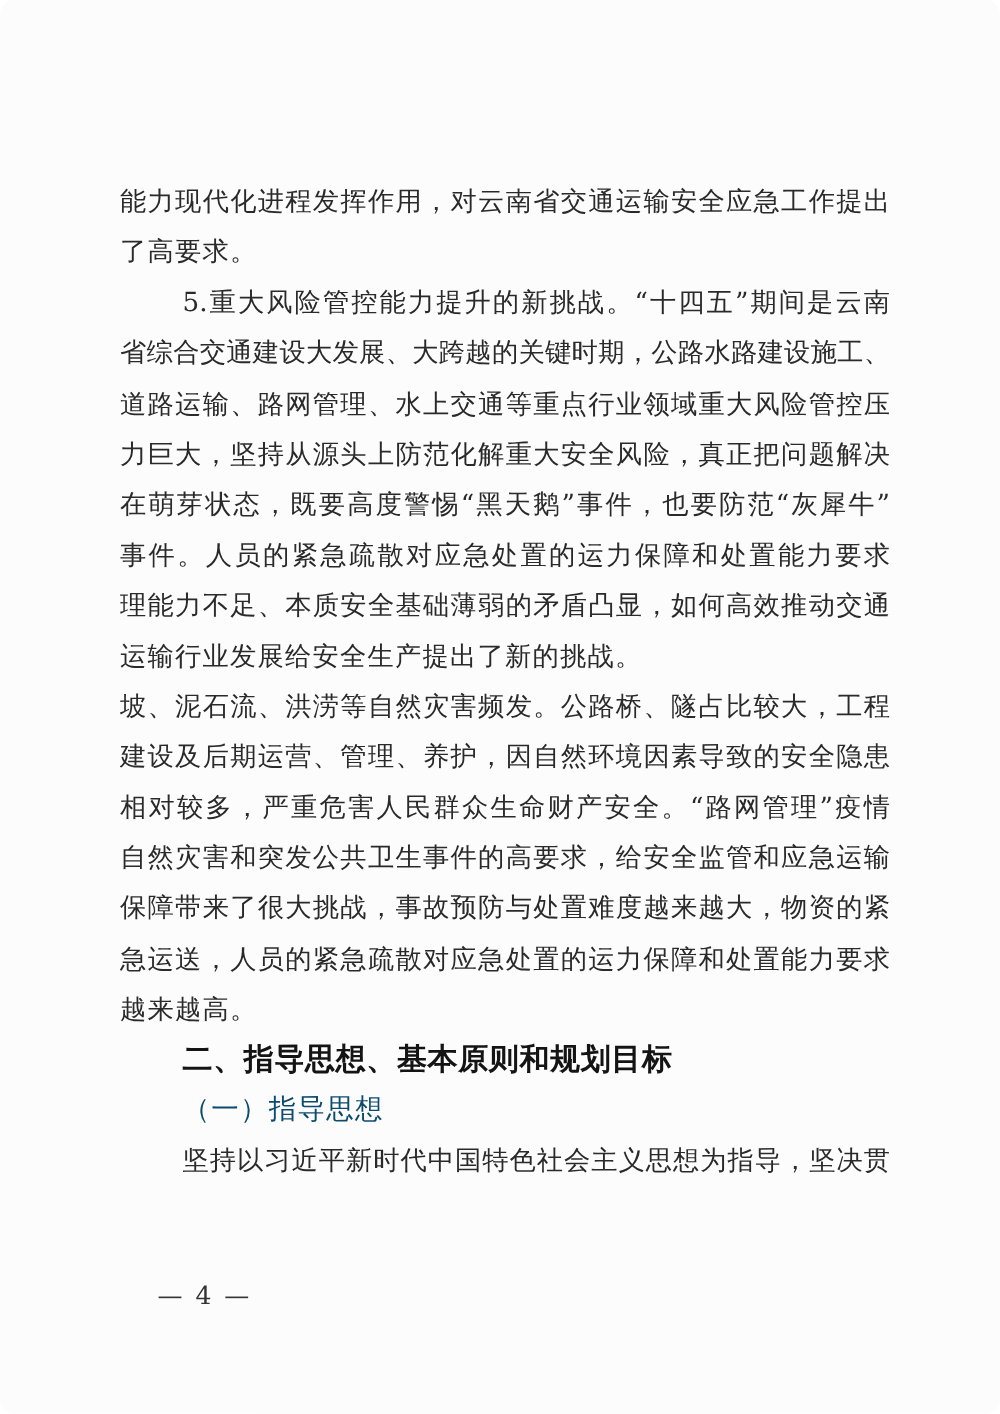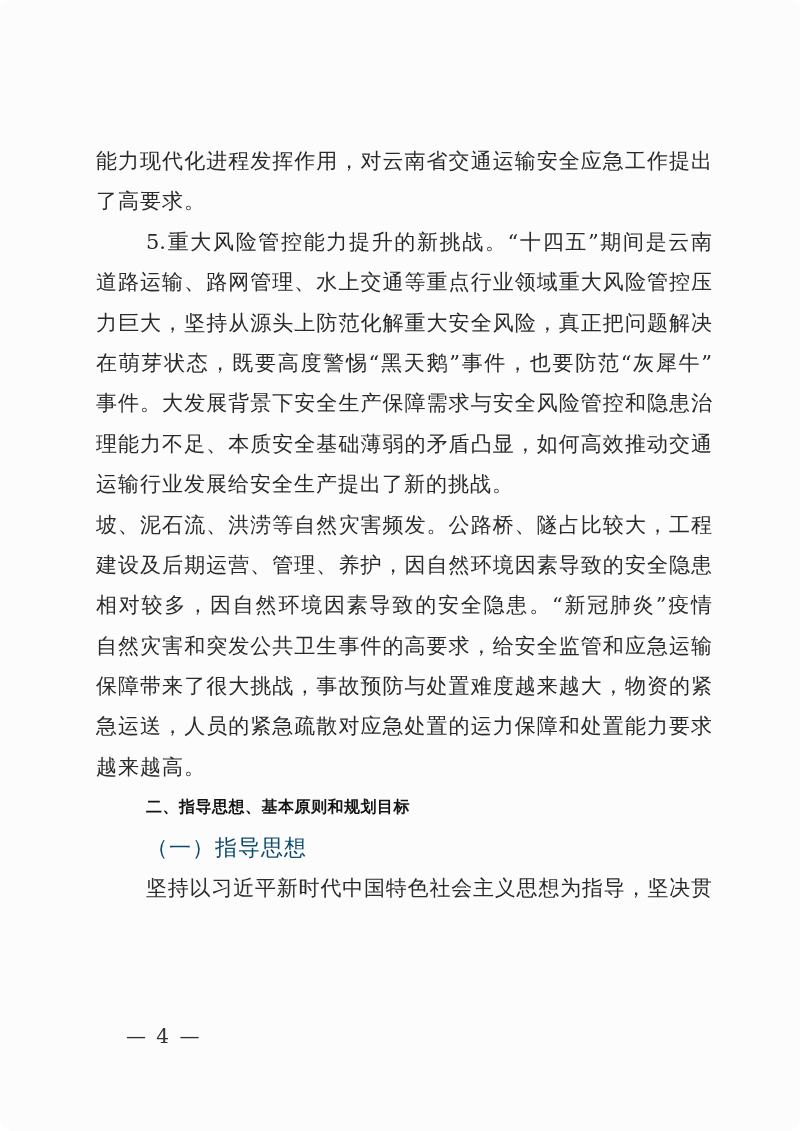--- a/index.html
+++ b/index.html
@@ -43,21 +43,21 @@
   }
   
   .end {
     text-align: left;
     text-align-last: left;
     letter-spacing: 1px;
   }
   .heading {
     font-family: "Liberation Sans", "DejaVu Sans", sans-serif;
     font-weight: bold;
-    font-size: 16px;
+    font-size: 24px;
     color: #141414;
     letter-spacing: 0.5px;
   }
   .subheading {
     font-size: 22px;
     color: #0c4a6e;
     letter-spacing: 1px;
   }
   .footer {
     position: absolute;
@@ -70,29 +70,30 @@
   }
 </style>
 </head>
 <body>
 
 <div class="page">
   <div class="content">
     <div class="ln j">能力现代化进程发挥作用，对云南省交通运输安全应急工作提出</div>
     <div class="ln end">了高要求。</div>
     <div class="ln j in">5.重大风险管控能力提升的新挑战。“十四五”期间是云南</div>
+    <div class="ln j">省综合交通建设大发展、大跨越的关键时期，公路水路建设施工、</div>
     <div class="ln j">道路运输、路网管理、水上交通等重点行业领域重大风险管控压</div>
     <div class="ln j">力巨大，坚持从源头上防范化解重大安全风险，真正把问题解决</div>
     <div class="ln j">在萌芽状态，既要高度警惕“黑天鹅”事件，也要防范“灰犀牛”</div>
-    <div class="ln j">事件。大发展背景下安全生产保障需求与安全风险管控和隐患治</div>
+    <div class="ln j">事件。人员的紧急疏散对应急处置的运力保障和处置能力要求</div>
     <div class="ln j">理能力不足、本质安全基础薄弱的矛盾凸显，如何高效推动交通</div>
     <div class="ln end">运输行业发展给安全生产提出了新的挑战。</div>
     <div class="ln j">坡、泥石流、洪涝等自然灾害频发。公路桥、隧占比较大，工程</div>
     <div class="ln j">建设及后期运营、管理、养护，因自然环境因素导致的安全隐患</div>
-    <div class="ln j">相对较多，因自然环境因素导致的安全隐患。“新冠肺炎”疫情</div>
+    <div class="ln j">相对较多，严重危害人民群众生命财产安全。“路网管理”疫情</div>
     <div class="ln j">自然灾害和突发公共卫生事件的高要求，给安全监管和应急运输</div>
     <div class="ln j">保障带来了很大挑战，事故预防与处置难度越来越大，物资的紧</div>
     <div class="ln j">急运送，人员的紧急疏散对应急处置的运力保障和处置能力要求</div>
     <div class="ln end">越来越高。</div>
     <div class="ln heading in">二、指导思想、基本原则和规划目标</div>
     <div class="ln subheading in">（一）指导思想</div>
     <div class="ln j in">坚持以习近平新时代中国特色社会主义思想为指导，坚决贯</div>
   </div>
   <div class="footer">— 4 —</div>
 </div>

